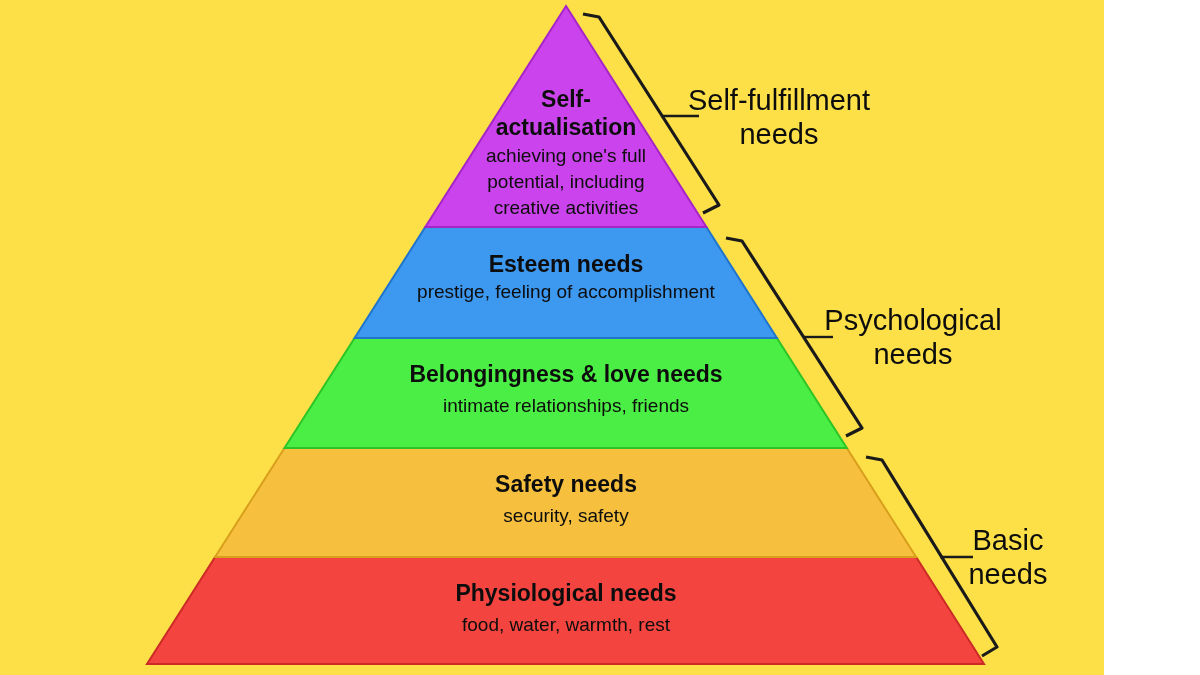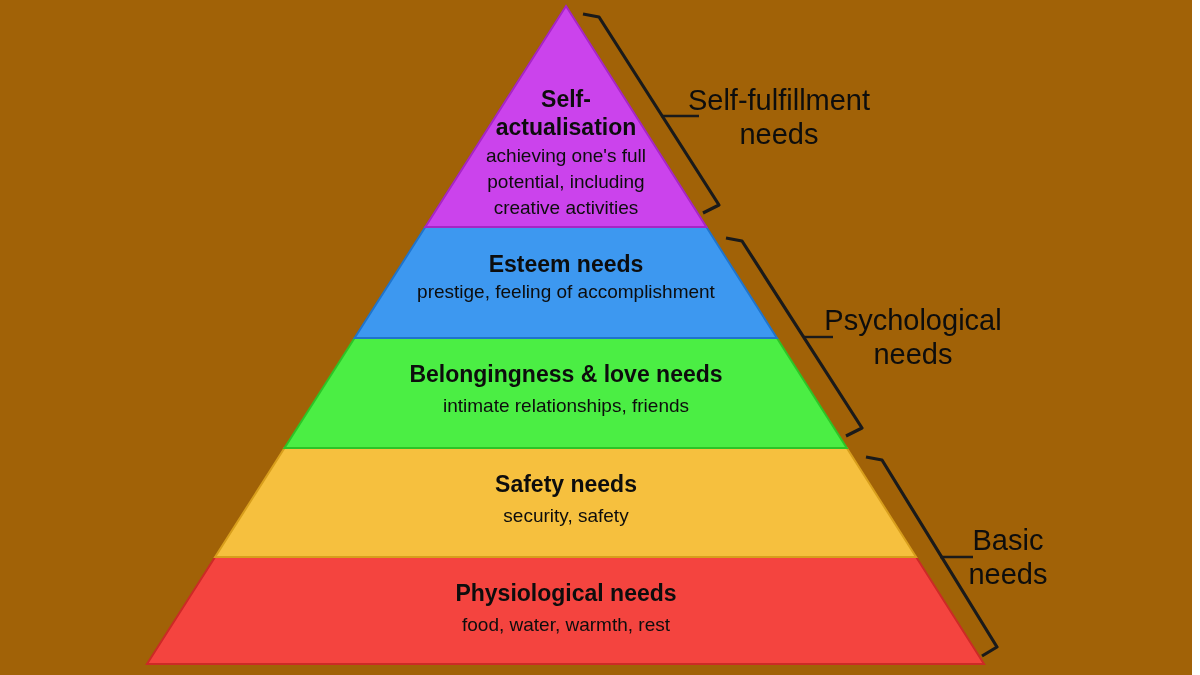--- a/index.html
+++ b/index.html
@@ -3,23 +3,23 @@
 <meta charset="utf-8">
 <style>
   html, body {
     margin: 0;
     padding: 0;
     background: #ffffff;
     font-family: "Liberation Sans", "DejaVu Sans", sans-serif;
   }
   .stage {
     position: relative;
-    width: 1192px;
+    width: 1104px;
     height: 675px;
-    background: #a16207;
+    background: #fde047;
     overflow: hidden;
   }
   svg { display: block; }
   text {
     font-family: "Liberation Sans", "DejaVu Sans", sans-serif;
     fill: #0d0d0d;
   }
   .layer-title {
     font-size: 23px;
     font-weight: bold;

